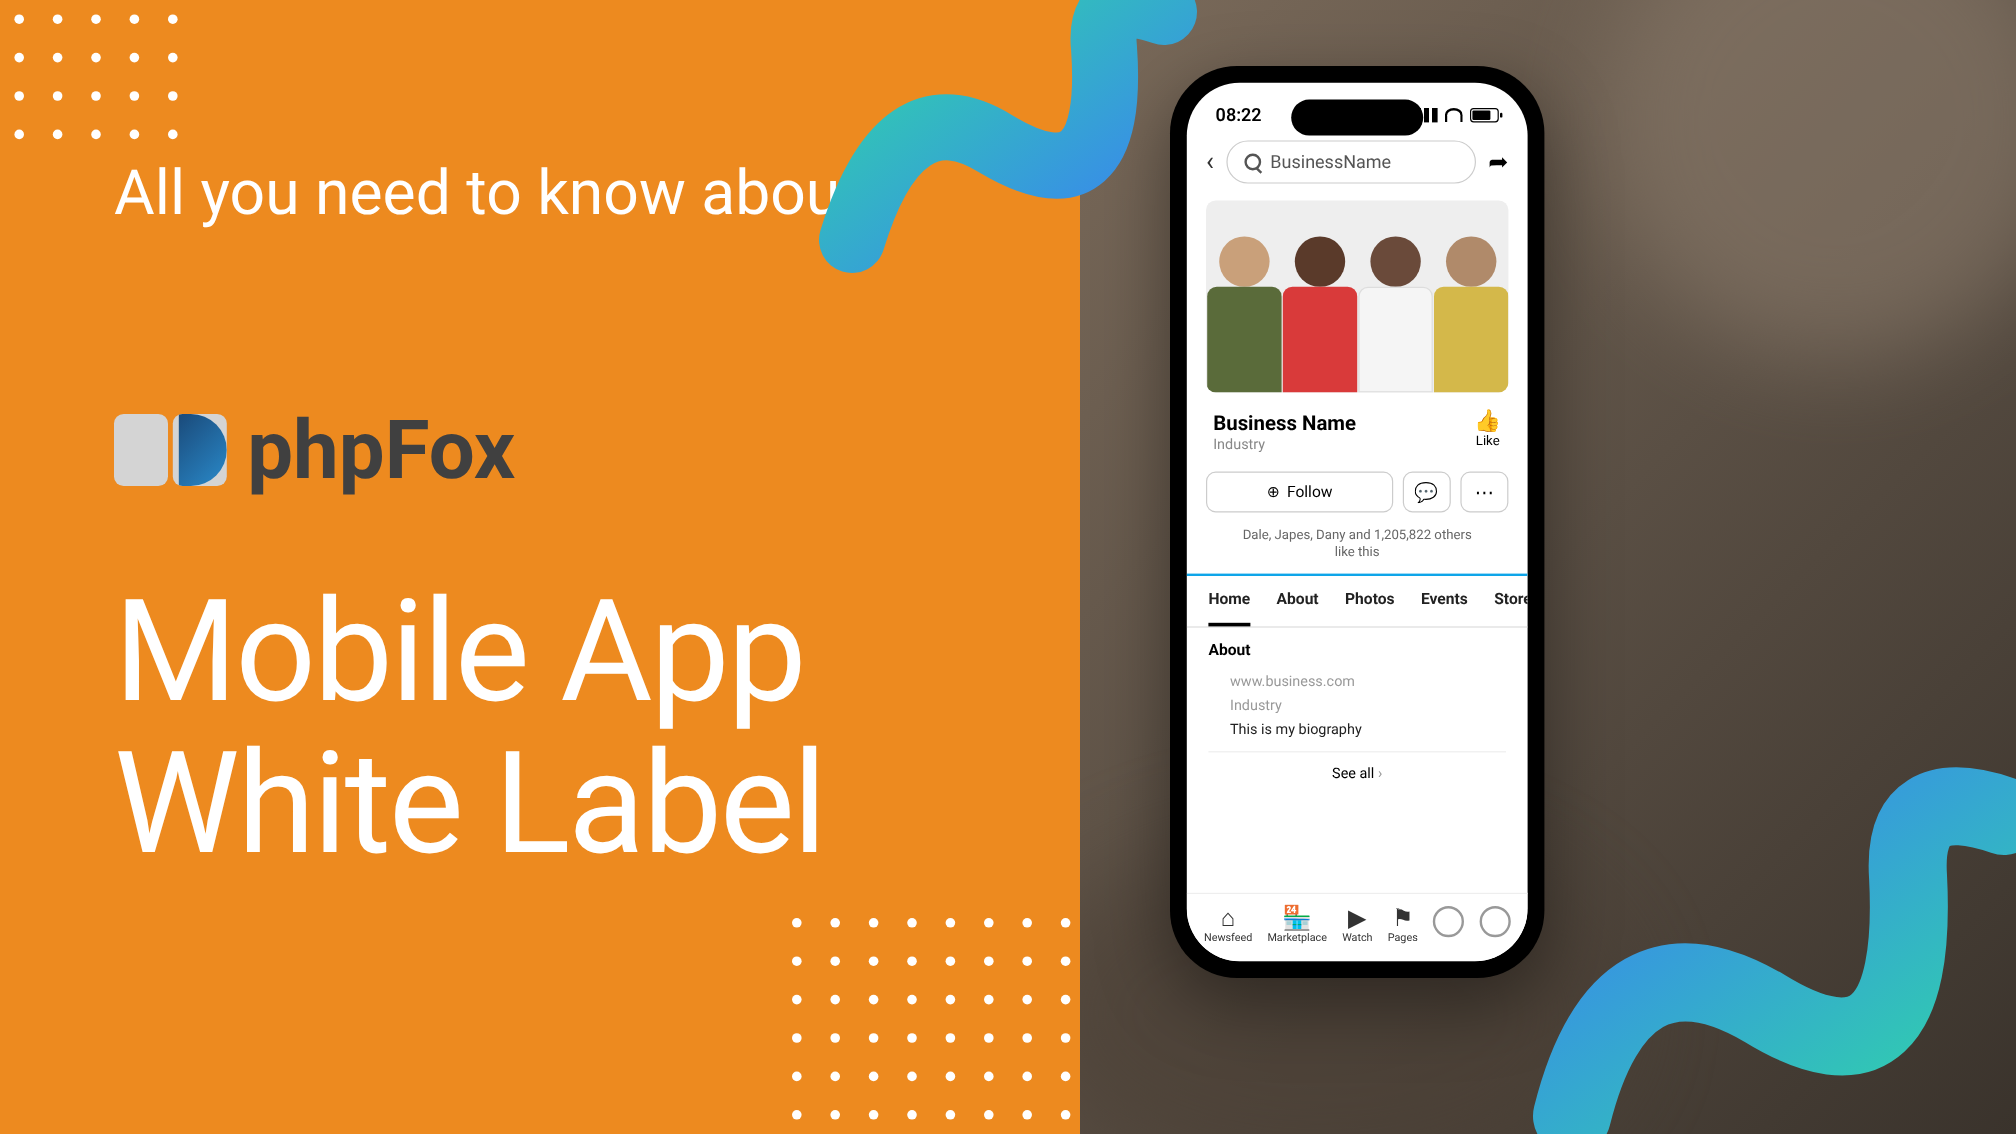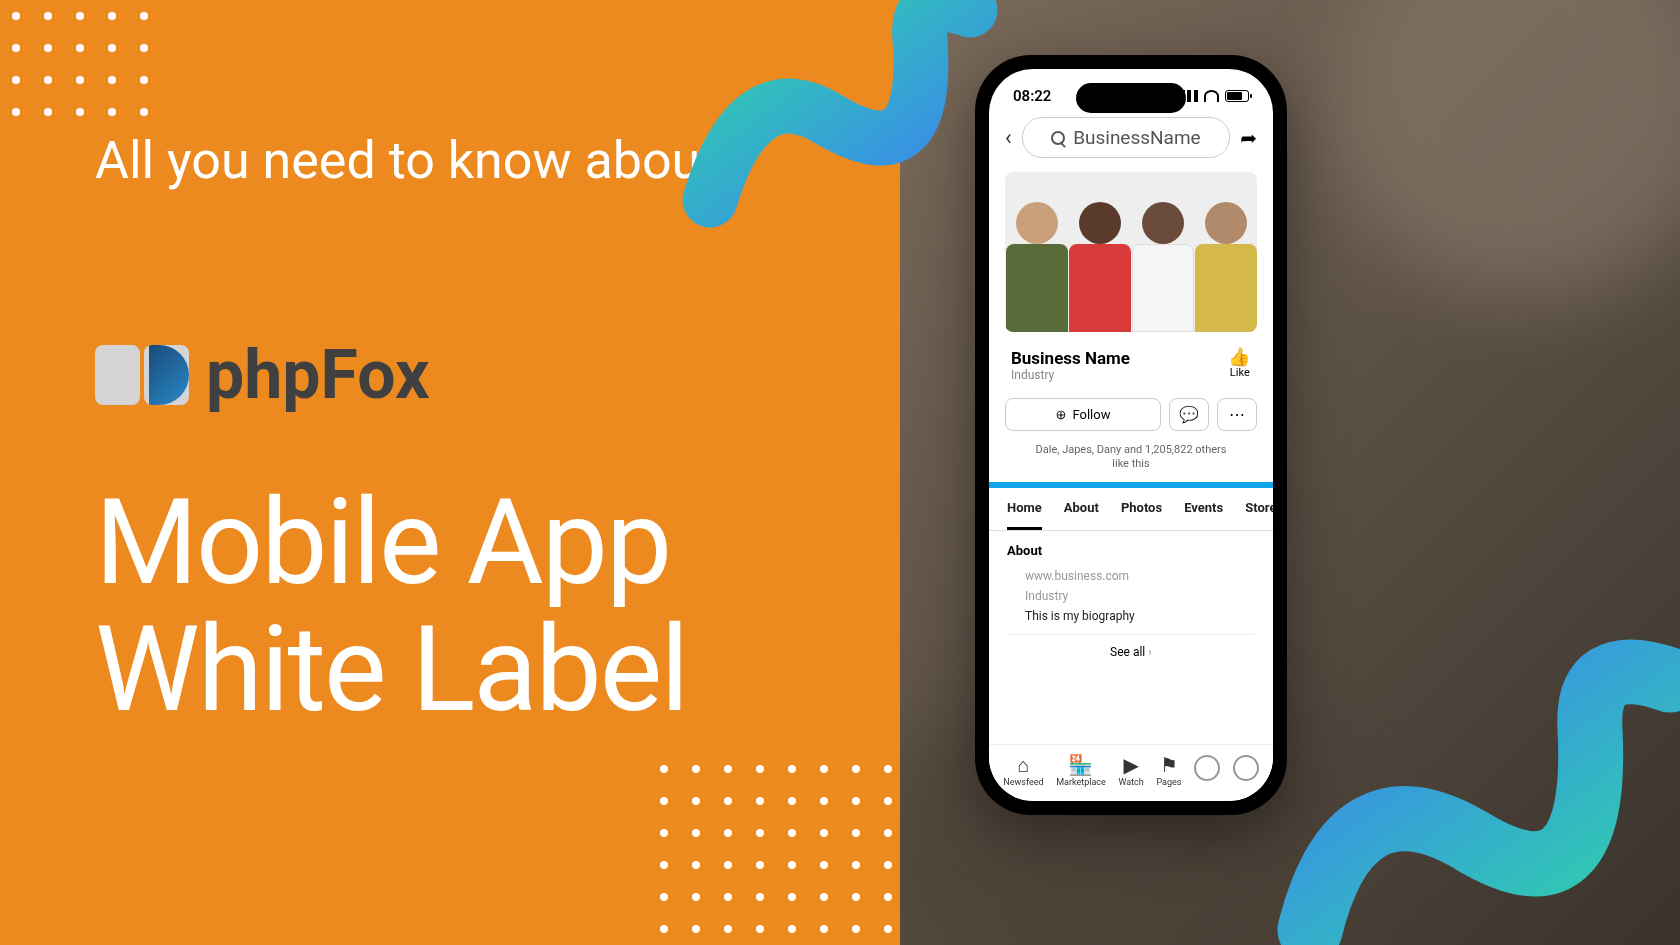--- a/index.html
+++ b/index.html
@@ -65,21 +65,21 @@
 .status .right { display:flex; gap:6px; align-items:center;}
 .sig, .wifi, .batt { display:inline-block; }
 .sig{width:18px;height:12px;background:linear-gradient(to right,#000 25%,transparent 25% 37%,#000 37% 62%,transparent 62% 75%,#000 75%);}
 .wifi{width:15px;height:12px;border-radius:50% 50% 0 0;border:2px solid #000;border-bottom:none;}
 .batt{width:24px;height:12px;border:1.5px solid #000;border-radius:3px;position:relative;}
 .batt::after{content:'';position:absolute;right:-4px;top:3px;width:2px;height:4px;background:#000;border-radius:1px;}
 .batt::before{content:'';position:absolute;left:1px;top:1px;bottom:1px;width:70%;background:#000;border-radius:1px;}
 
 .topbar{display:flex;align-items:center;gap:10px;padding:8px 16px;}
 .back{font-size:22px;color:#333;}
-.search{flex:1;display:flex;gap:8px;align-items:center;border:1px solid #ccc;border-radius:20px;padding:8px 14px;font-size:19px;color:#555;justify-content:center;}
+.search{flex:1;display:flex;gap:8px;align-items:center;border:1px solid #ccc;border-radius:20px;padding:8px 14px;font-size:15px;color:#555;}
 .search-icon{width:14px;height:14px;border:2px solid #555;border-radius:50%;position:relative;}
 .search-icon::after{content:'';position:absolute;width:6px;height:2px;background:#555;transform:rotate(45deg);bottom:-3px;right:-3px;}
 .share{font-size:20px;}
 
 .hero{width:calc(100% - 32px);height:160px;margin:6px 16px;border-radius:8px;background:#eee;display:flex;align-items:flex-end;justify-content:center;gap:-10px;position:relative;overflow:hidden;}
 .person{width:68px;height:130px;position:relative;}
 .p-head{width:42px;height:42px;border-radius:50%;margin:0 auto;}
 .p-body{width:62px;height:88px;margin:0 auto;border-radius:8px 8px 0 0;}
 .p1 .p-head{background:#c9a07a;} .p1 .p-body{background:#5a6b3a;}
 .p2 .p-head{background:#5a3a2a;} .p2 .p-body{background:#d93a3a;}
@@ -91,21 +91,21 @@
 .biz-sub{font-size:12px;color:#888;}
 .like-col{text-align:center;font-size:11px;}
 .like-icon{font-size:18px;line-height:1;}
 
 .actions{display:flex;gap:8px;padding:6px 16px;}
 .follow-btn{flex:1;border:1px solid #ccc;border-radius:8px;padding:8px;text-align:center;font-size:13px;display:flex;justify-content:center;gap:6px;align-items:center;}
 .icon-btn{width:40px;border:1px solid #ccc;border-radius:8px;display:flex;align-items:center;justify-content:center;font-size:16px;}
 
 .likers{text-align:center;font-size:11px;color:#666;padding:6px 40px 10px;line-height:1.3;}
 
-.tabs{display:flex;gap:22px;padding:0 18px;border-top:6px solid #0ea5e9;border-bottom:1px solid #ddd;}
+.tabs{display:flex;gap:22px;padding:0 18px;border-top:2px solid #0ea5e9;border-bottom:1px solid #ddd;}
 .tab{padding:12px 0;font-size:13px;font-weight:700;color:#222;}
 .tab.active{border-bottom:3px solid #000;}
 
 .about-sec{padding:12px 18px;}
 .about-head{font-size:13px;font-weight:700;margin-bottom:8px;}
 .about-line{font-size:12px;color:#999;padding:3px 18px;}
 .about-bio{font-size:12px;color:#222;padding:3px 18px;}
 .seeall{text-align:center;font-size:12px;padding:10px;border-top:1px solid #eee;margin-top:8px;}
 .seeall::after{content:' ›';color:#999;}
 

